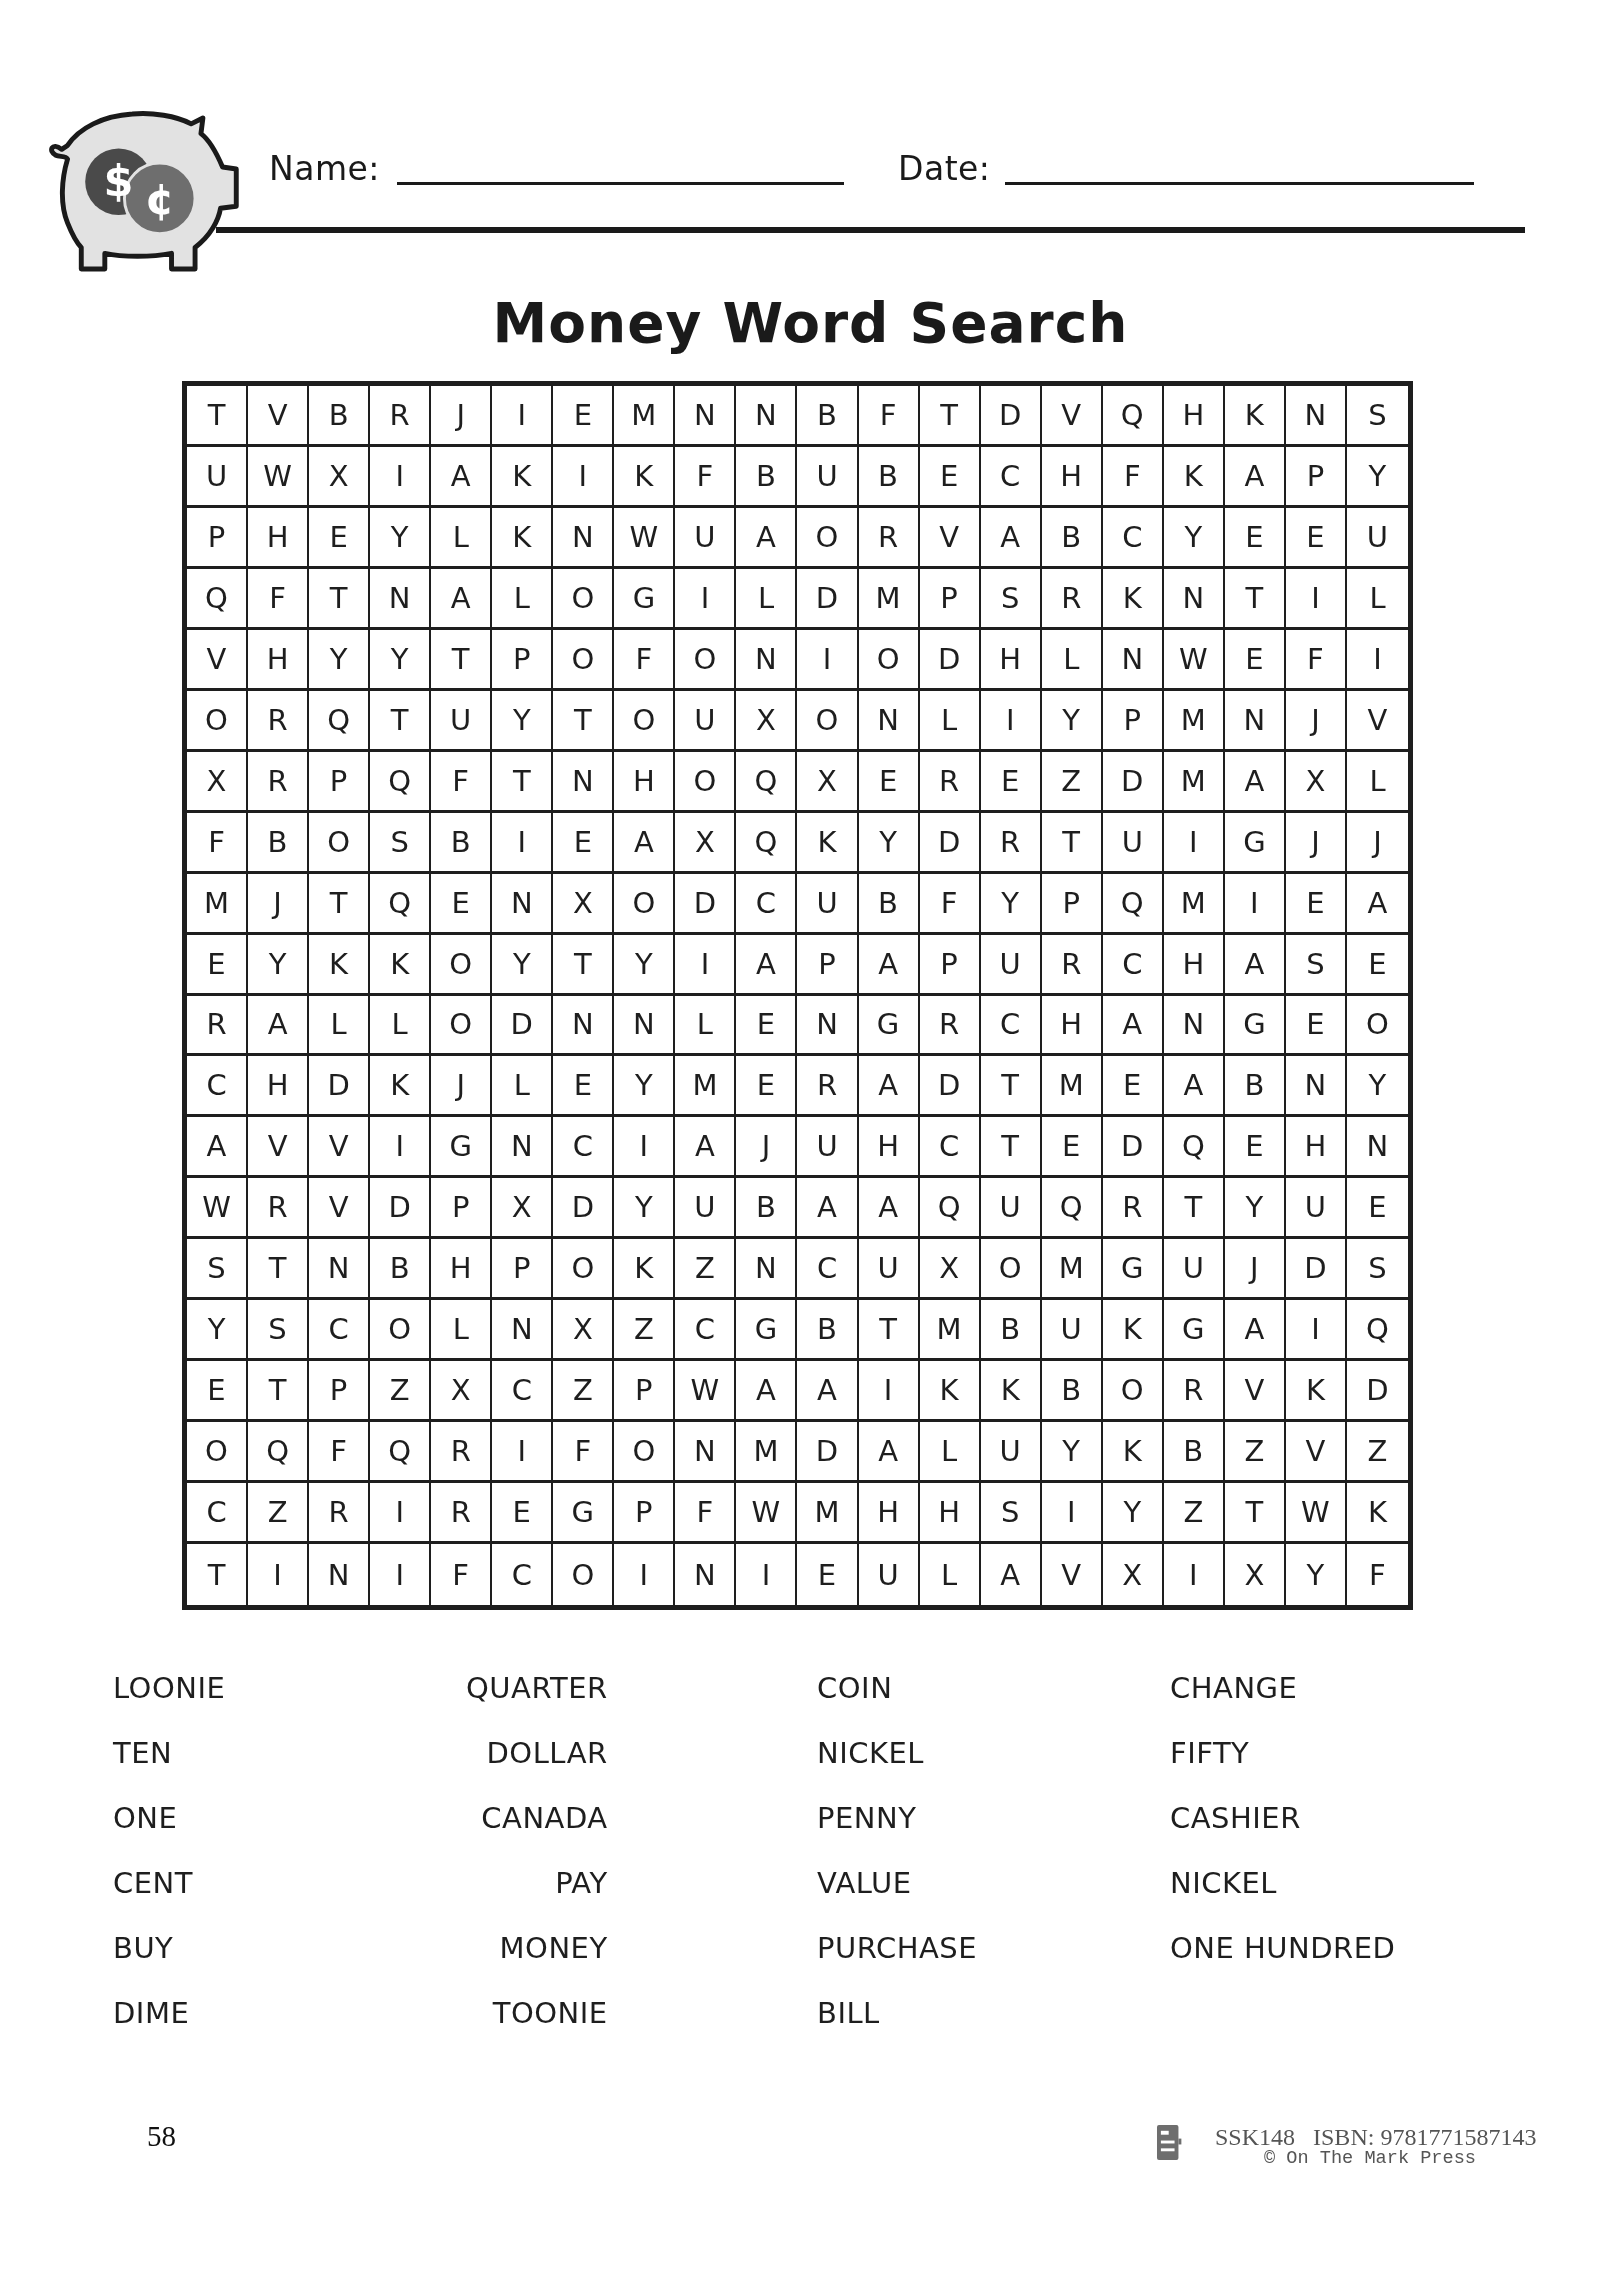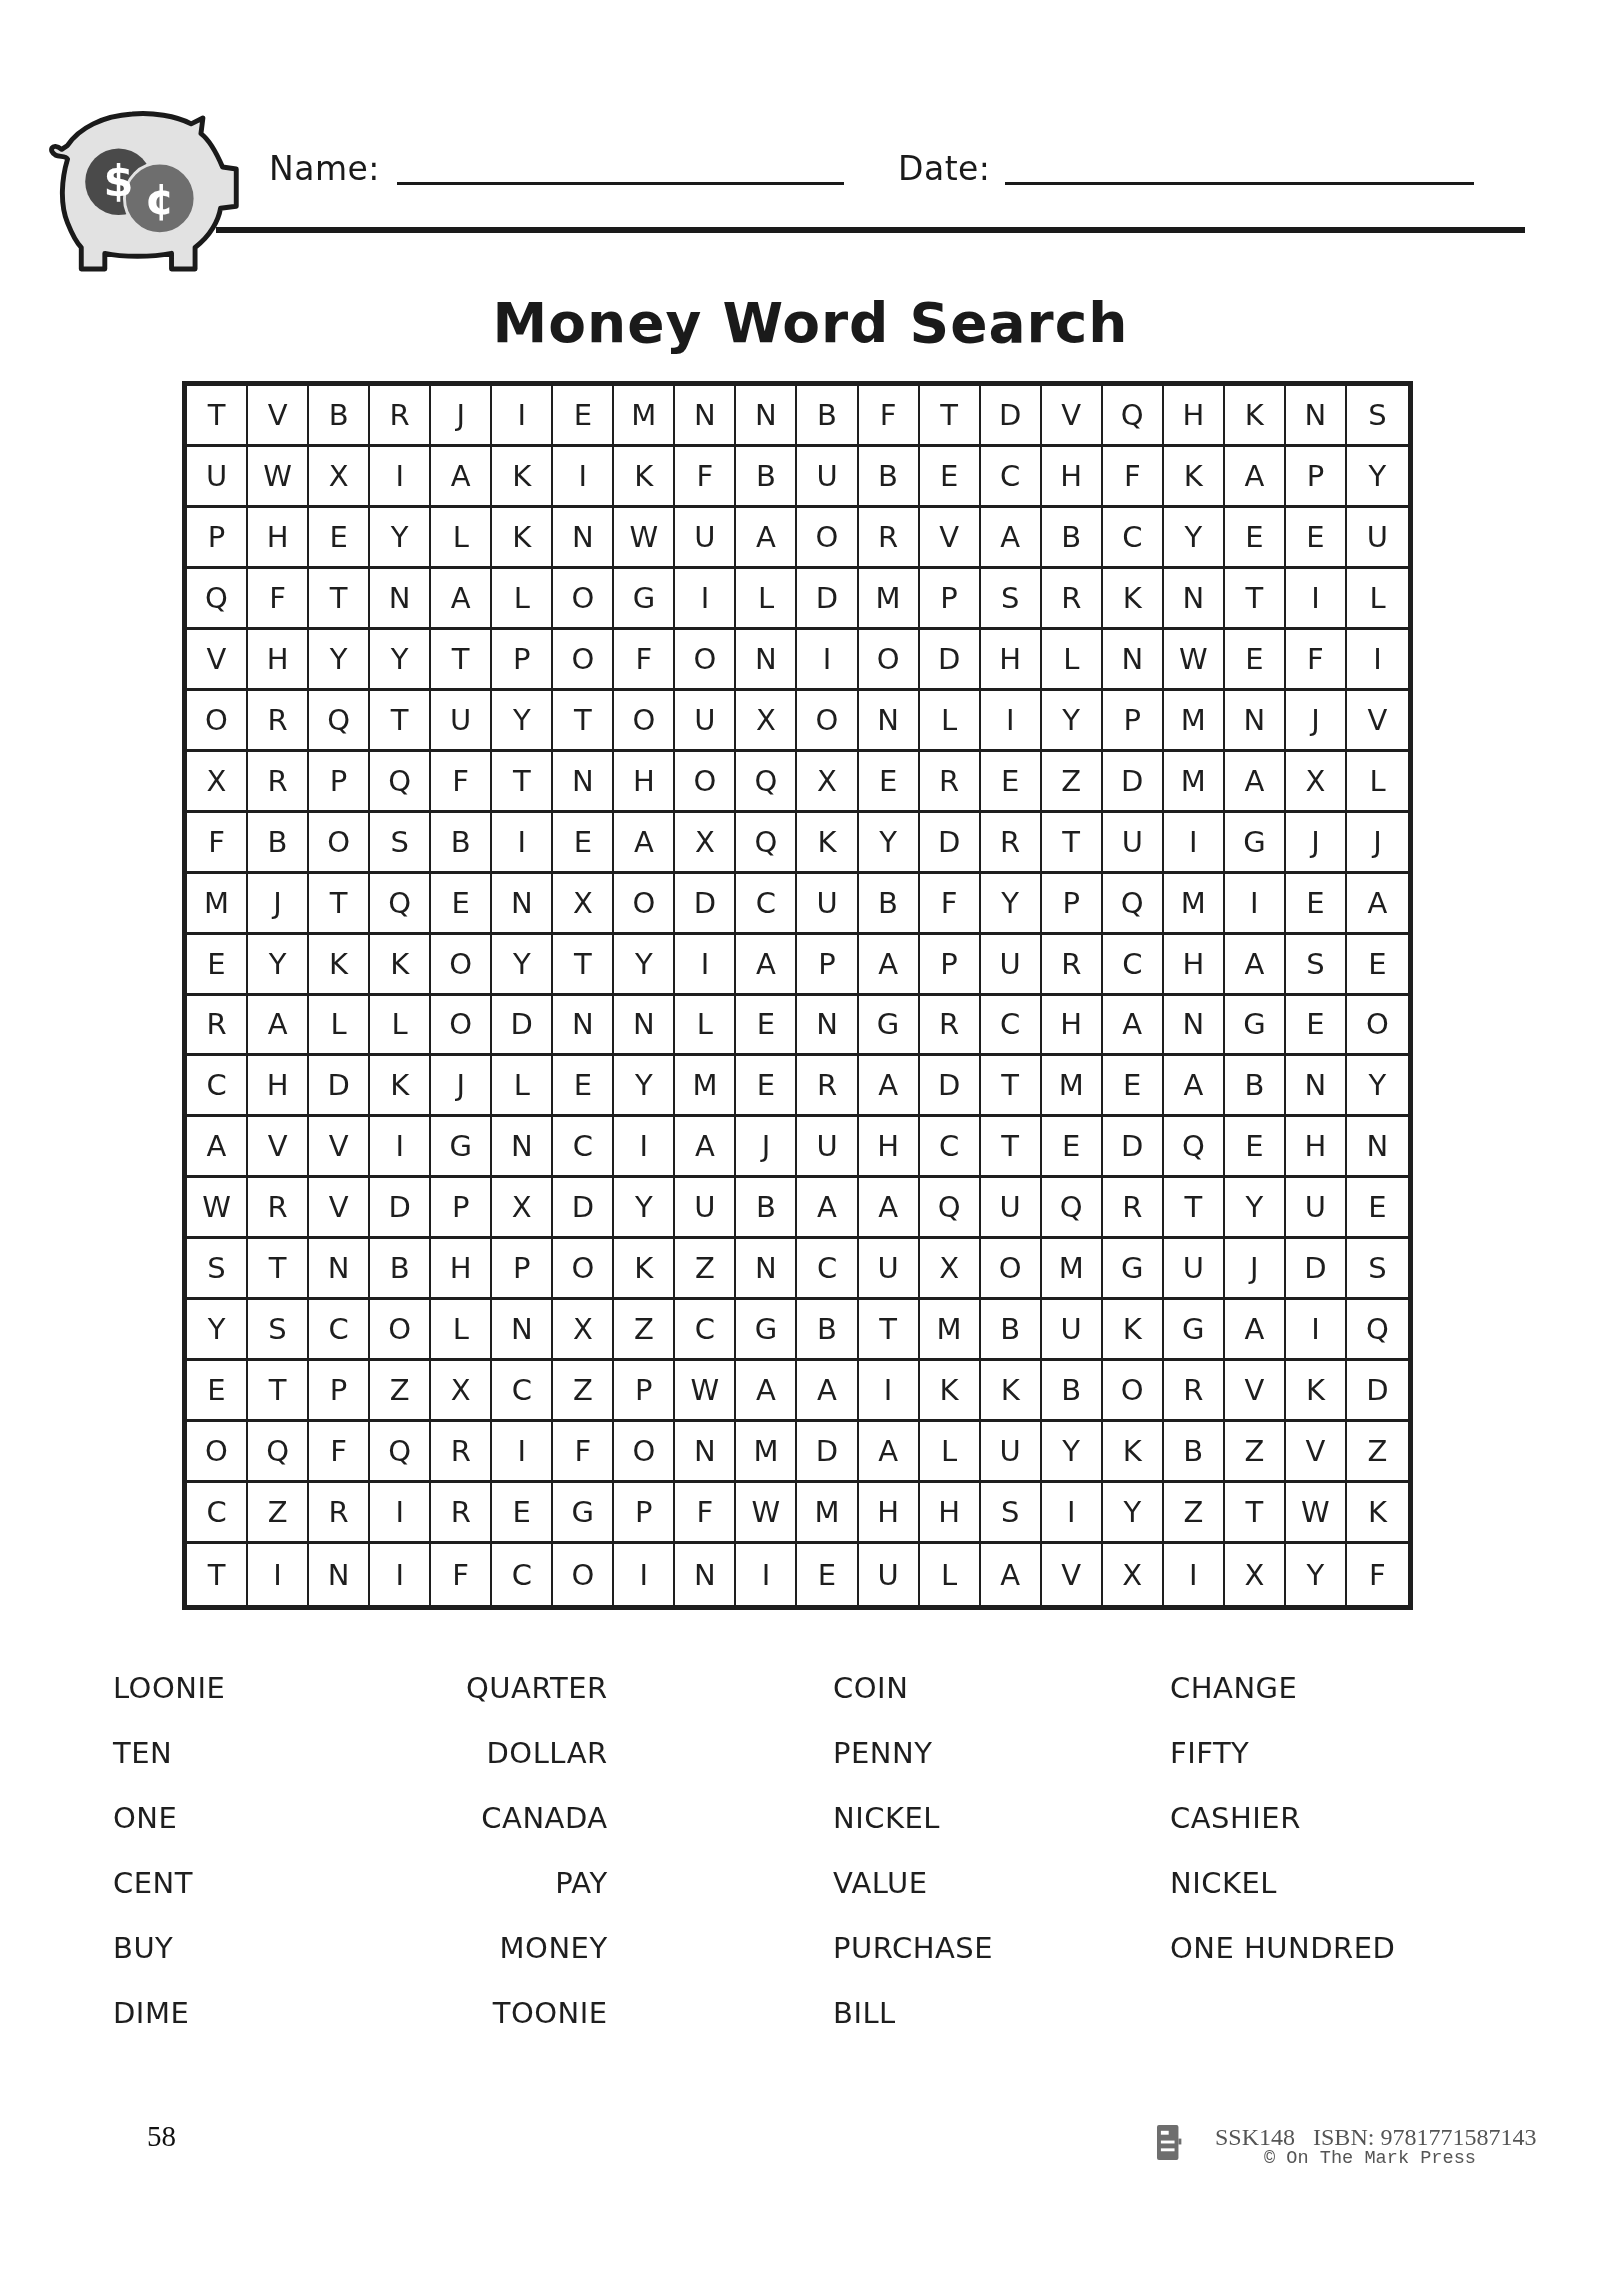--- a/index.html
+++ b/index.html
@@ -477,24 +477,24 @@
     <div class="wb-word">DIME</div>
   </div>
   <div class="wb-col" style="left:353px;text-align:right;">
     <div class="wb-word">QUARTER</div>
     <div class="wb-word">DOLLAR</div>
     <div class="wb-word">CANADA</div>
     <div class="wb-word">PAY</div>
     <div class="wb-word">MONEY</div>
     <div class="wb-word">TOONIE</div>
   </div>
-  <div class="wb-col" style="left:704px;margin-left:16px;">
+  <div class="wb-col" style="left:704px;">
     <div class="wb-word">COIN</div>
+    <div class="wb-word">NICKEL</div>
     <div class="wb-word">PENNY</div>
-    <div class="wb-word">NICKEL</div>
     <div class="wb-word">VALUE</div>
     <div class="wb-word">PURCHASE</div>
     <div class="wb-word">BILL</div>
   </div>
   <div class="wb-col" style="left:1057px;">
     <div class="wb-word">CHANGE</div>
     <div class="wb-word">FIFTY</div>
     <div class="wb-word">CASHIER</div>
     <div class="wb-word">NICKEL</div>
     <div class="wb-word">ONE HUNDRED</div>

